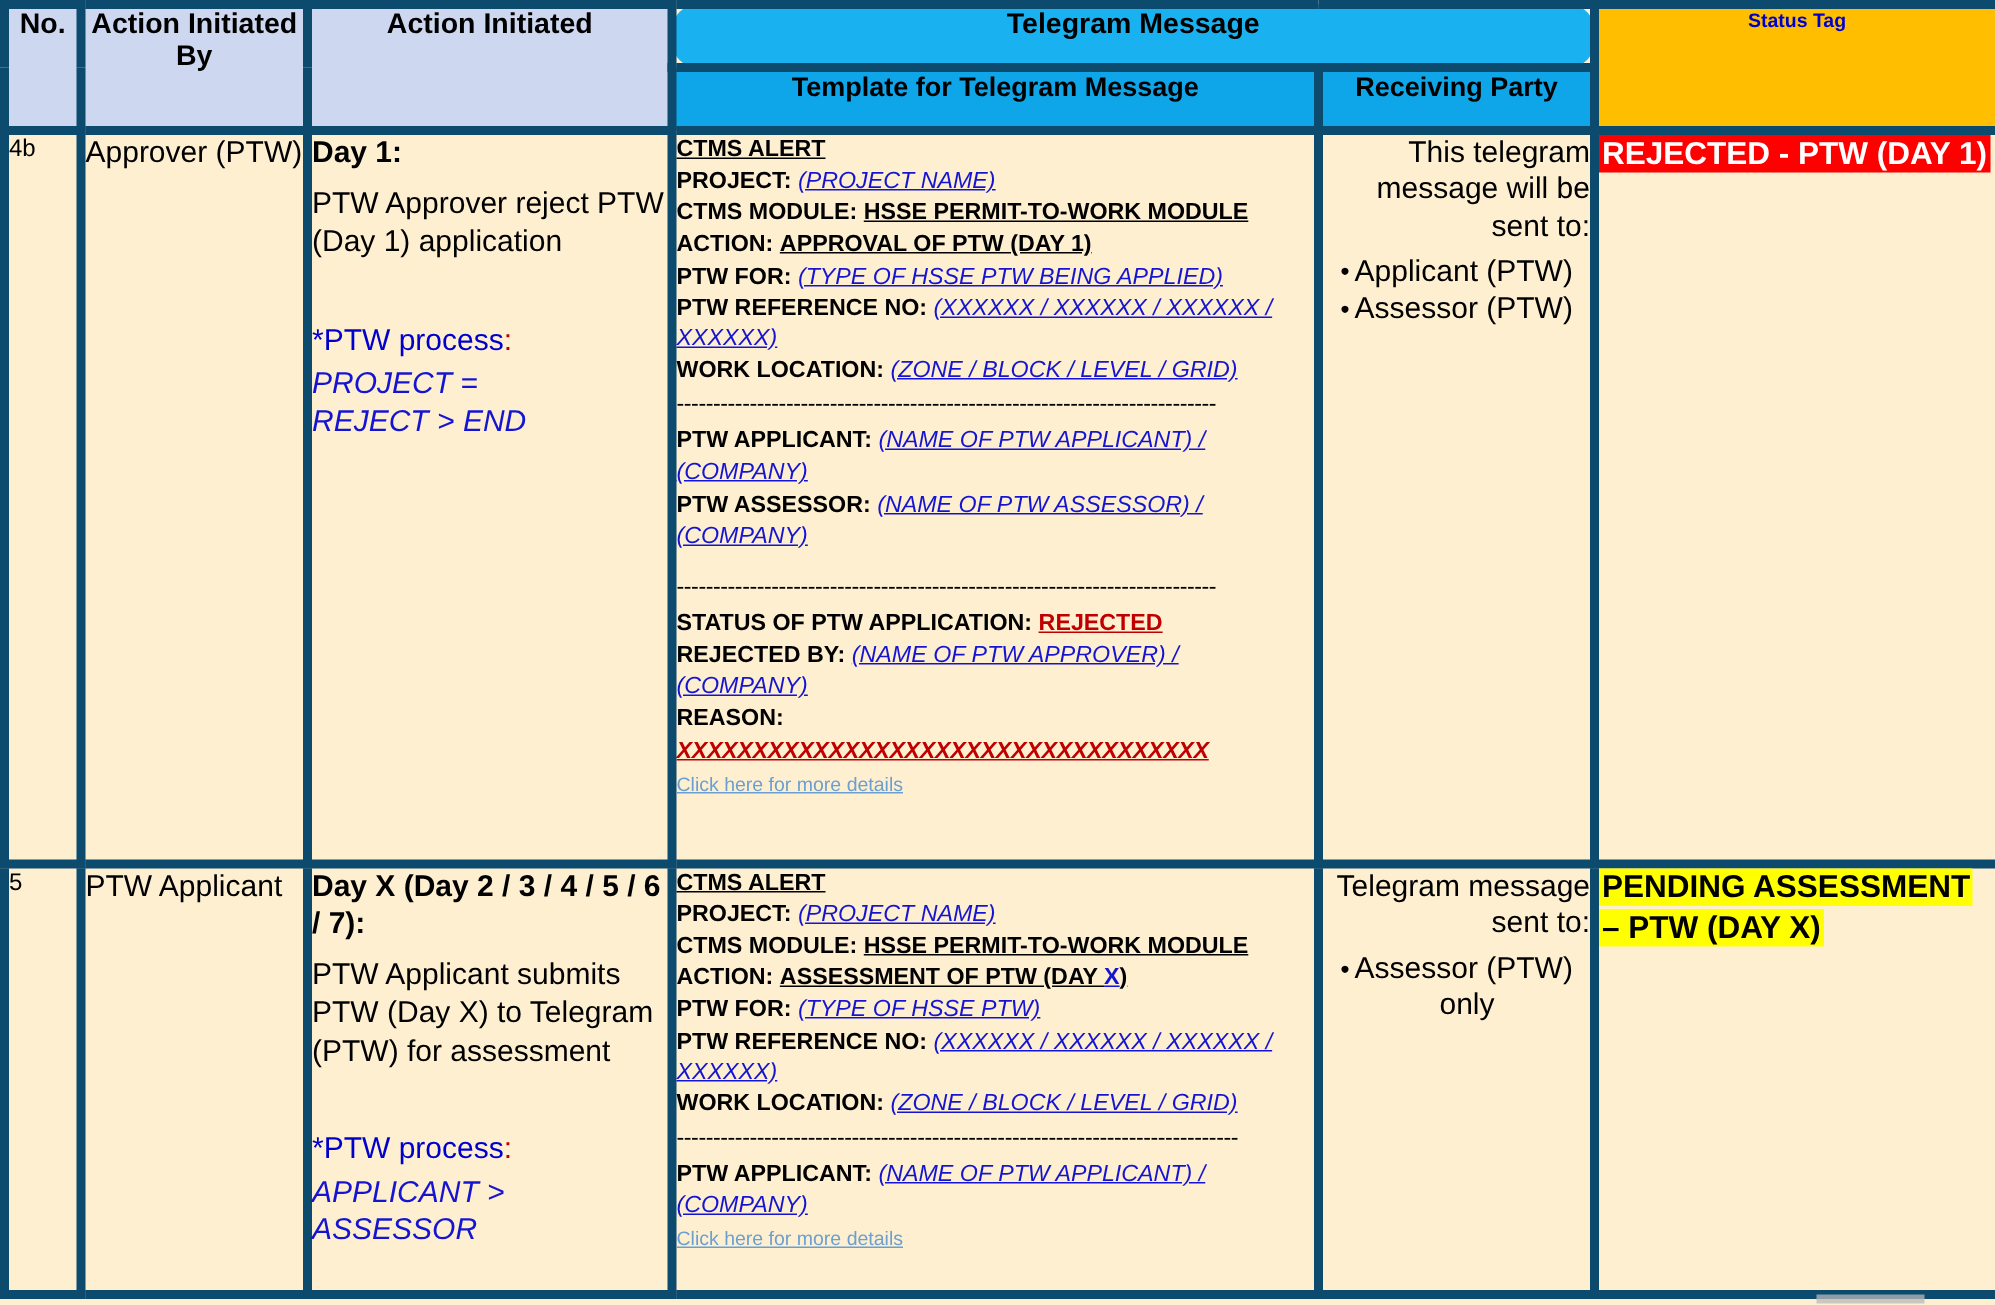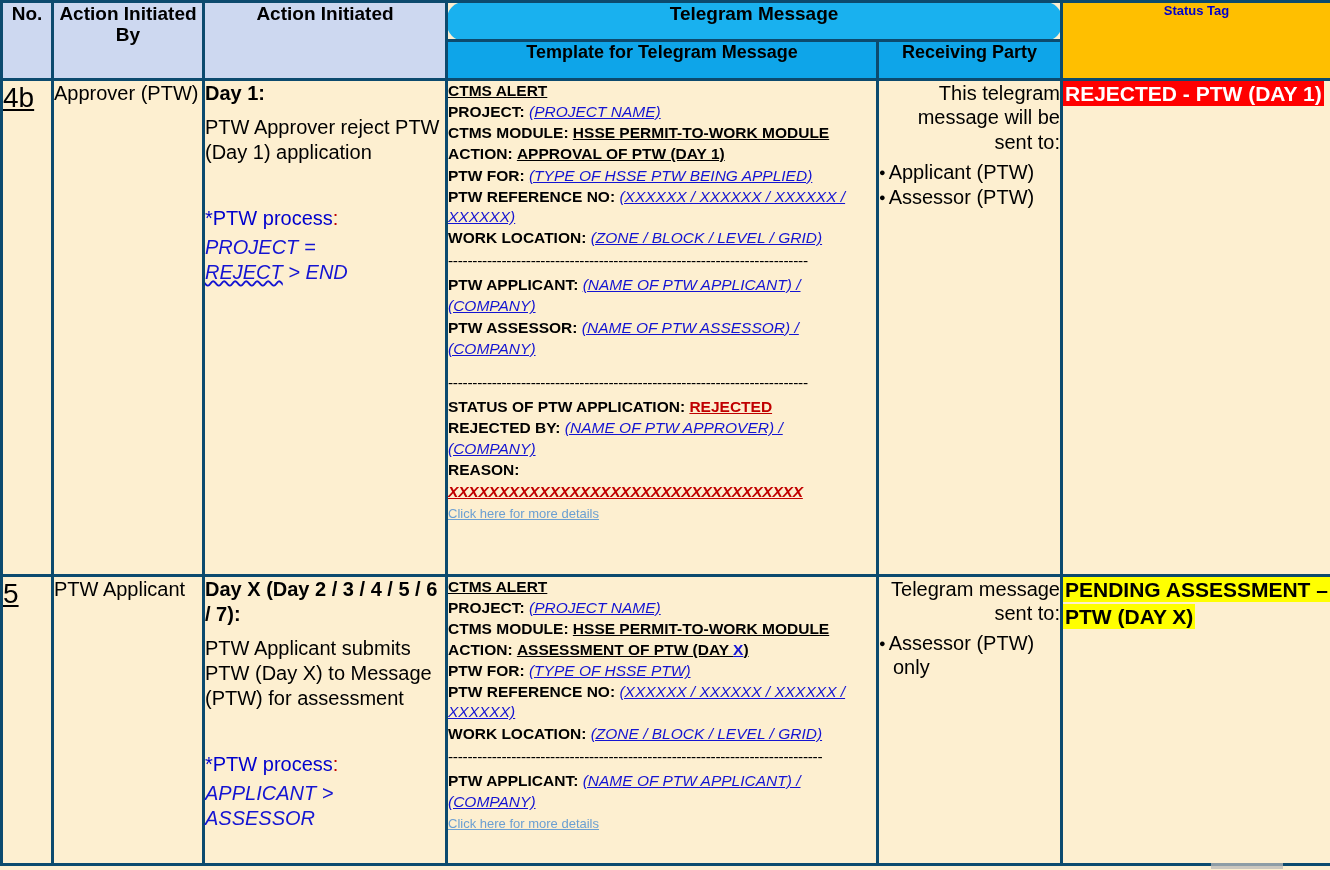--- a/index.html
+++ b/index.html
@@ -19,21 +19,21 @@
     height: 870px;
     background: #fdefd0;
   }
   table.ptw {
     border-collapse: collapse;
     table-layout: fixed;
     width: 1330px;
     height: 866px;
   }
   table.ptw td, table.ptw th {
-    border: 3px solid #0c4a6e;
+    border: 6px solid #0c4a6e;
     vertical-align: top;
     padding: 0;
   }
   
   th.hdr {
     background: #cdd8f0;
     text-align: center;
     vertical-align: middle;
     font-size: 19px;
     font-weight: bold;
@@ -66,47 +66,48 @@
     vertical-align: middle;
     font-size: 13px;
     font-weight: bold;
     color: #0000cd;
   }
   
   td.cell {
     background: #fdefd0;
     padding: 6px 6px 4px 7px;
   }
-  td.c-no   { font-size: 28px; color: #000; line-height: 1.2; text-decoration: underline; }
+  td.c-no   { font-size: 16px; color: #000; line-height: 1.2; }
   td.c-by   { font-size: 20px; color: #000; line-height: 1.22; }
   td.c-act  { font-size: 20px; color: #000; line-height: 1.26; }
   td.c-recv { font-size: 20px; color: #000; line-height: 1.22; }
   td.c-tag  { padding: 7px 6px 4px 4px; }
   td.c-tmpl { padding: 7px 6px 4px 8px; }
 
   .act-title { font-weight: bold; margin: 0 0 9px 0; }
   .act-body  { margin: 0; }
   .act-gap   { height: 40px; }
   .proc-head { font-weight: normal; color: #0000cd; margin: 0 0 4px 0; }
   .proc-head .colon { color: #c00000; }
   .proc-flow {
     color: #1414d2;
     font-style: italic;
     margin: 0;
     line-height: 1.25;
   }
-  .proc-flow .sq { text-decoration: underline; text-decoration-style: wavy; }
+  .proc-flow .sq { text-decoration-style: wavy; }
 
   .recv-lead { margin: 0 0 6px 0; text-align: right; }
   .recv-list { margin: 0; padding: 0; list-style: none; }
   .recv-list li {
     margin: 0 0 1px 0;
     padding-left: 14px;
     text-indent: -14px;
     line-height: 1.2;
+    text-align: center;
   }
   .recv-list li::before { content: "\25CF"; font-size: 11px; padding-right: 3px; vertical-align: 3px; }
 
   .tag {
     font-size: 21px;
     font-weight: bold;
     line-height: 1.28;
     display: inline;
     padding: 1px 2px;
     box-decoration-break: clone;
@@ -224,21 +225,21 @@
       </td>
     </tr>
 
     <tr>
       <td class="cell c-no">5</td>
 
       <td class="cell c-by">PTW Applicant</td>
 
       <td class="cell c-act">
         <p class="act-title">Day X (Day 2 / 3 / 4 / 5 / 6 / 7):</p>
-        <p class="act-body">PTW Applicant submits PTW (Day X) to Message (PTW) for assessment</p>
+        <p class="act-body">PTW Applicant submits PTW (Day X) to Telegram (PTW) for assessment</p>
         <div class="act-gap"></div>
         <p class="proc-head"><span>*PTW process</span><span class="colon">:</span></p>
         <p class="proc-flow"><span>APPLICANT &gt; </span><br><span>ASSESSOR</span><span></span></p>
       </td>
 
       <td class="cell c-tmpl">
         <div class="tmpl">
           <p class="ln"><span class="lbl u">CTMS ALERT</span></p>
           <p class="ln"><span class="lbl">PROJECT:</span> <span class="blu">(PROJECT NAME)</span></p>
           <p class="ln"><span class="lbl">CTMS MODULE:</span> <span class="lbl u">HSSE PERMIT-TO-WORK MODULE</span></p>

